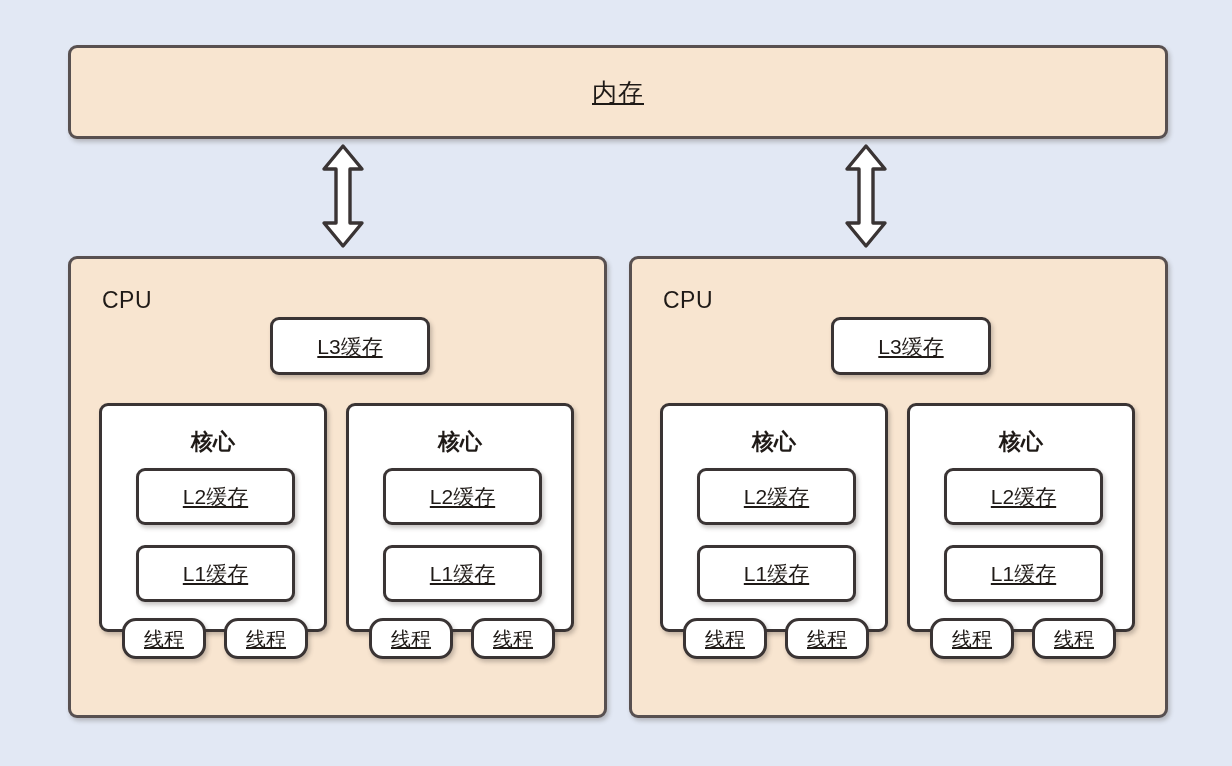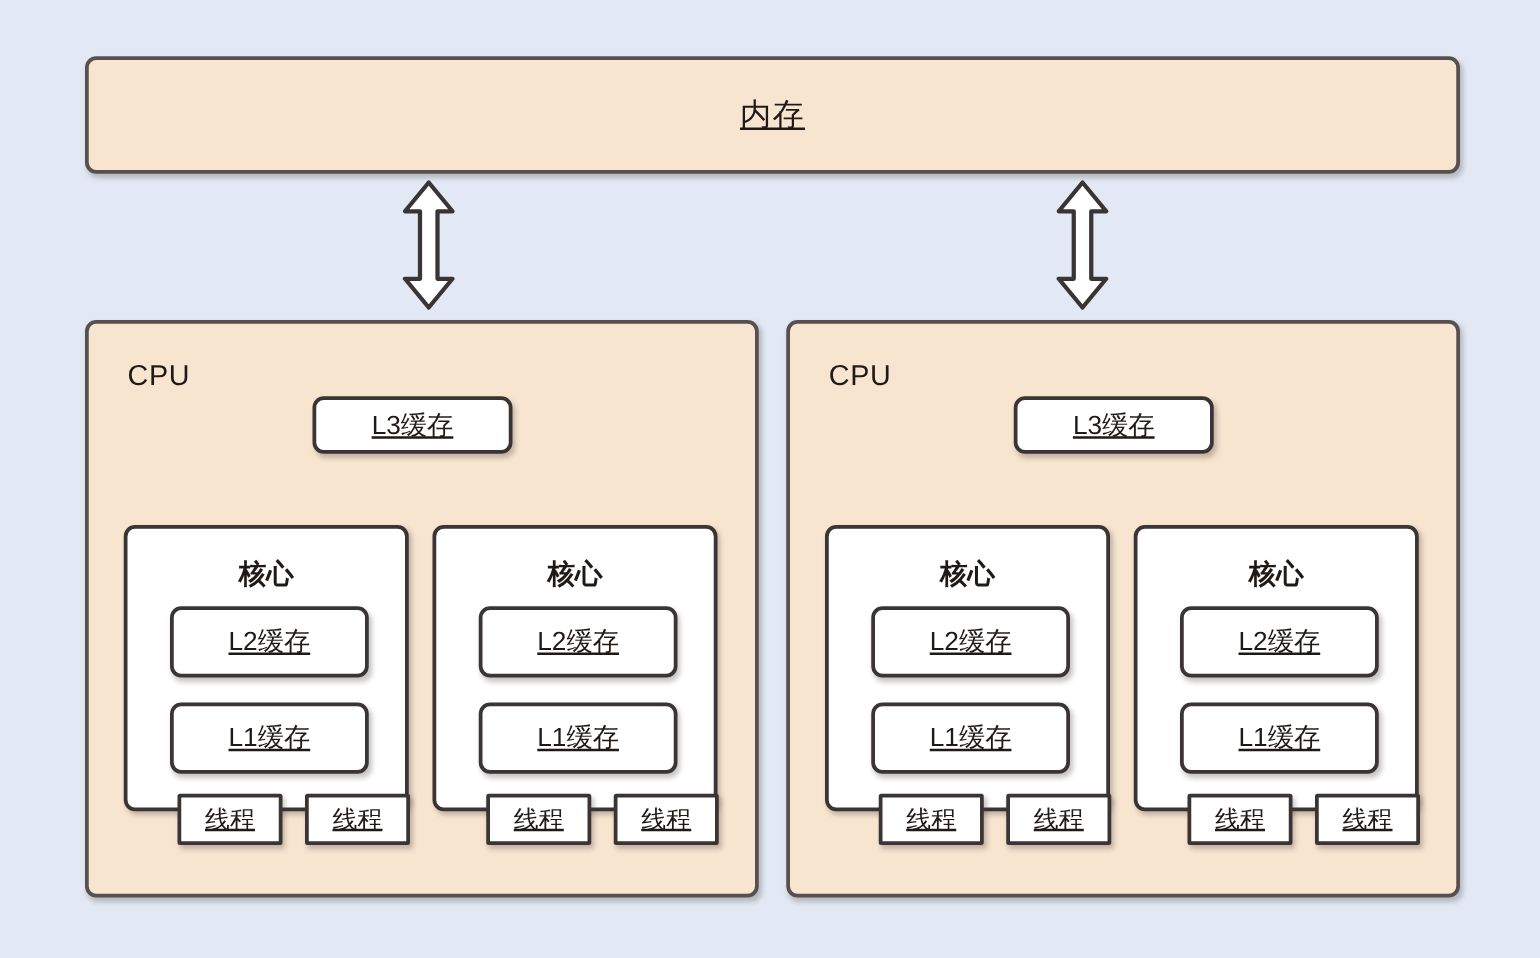--- a/index.html
+++ b/index.html
@@ -42,22 +42,21 @@
 
   
   .card {
     background: #ffffff;
     border: 3px solid #3a3434;
     border-radius: 9px;
     box-shadow: 2px 3px 4px rgba(70, 60, 55, 0.30);
   }
   .card.thin {
     border-width: 3px;
-    border-radius: 2px;
-    margin-left: 20px;
+    border-radius: 14px;
   }
 
   
   #memory-box {
     left: 68px;
     top: 45px;
     width: 1100px;
     height: 94px;
   }
   #memory-label {
@@ -89,29 +88,30 @@
     top: 28px;
     font-size: 23px;
     color: #1f1a17;
     letter-spacing: 0.5px;
   }
 
   
   .l3-box {
     top: 58px;
     width: 160px;
-    height: 46px;
+    height: 58px;
+    margin-left: 20px;
   }
   .l3-box .lbl { font-size: 21px; }
   #cpu-box-0 .l3-box { left: 179px; }
   #cpu-box-1 .l3-box { left: 179px; }
 
   
   .core-box {
-    top: 161px;
+    top: 144px;
     width: 228px;
     height: 229px;
     display: block;
   }
   .core-box.core-a { left: 28px; }
   .core-box.core-b { left: 275px; }
 
   .core-title {
     position: absolute;
     left: 0;

